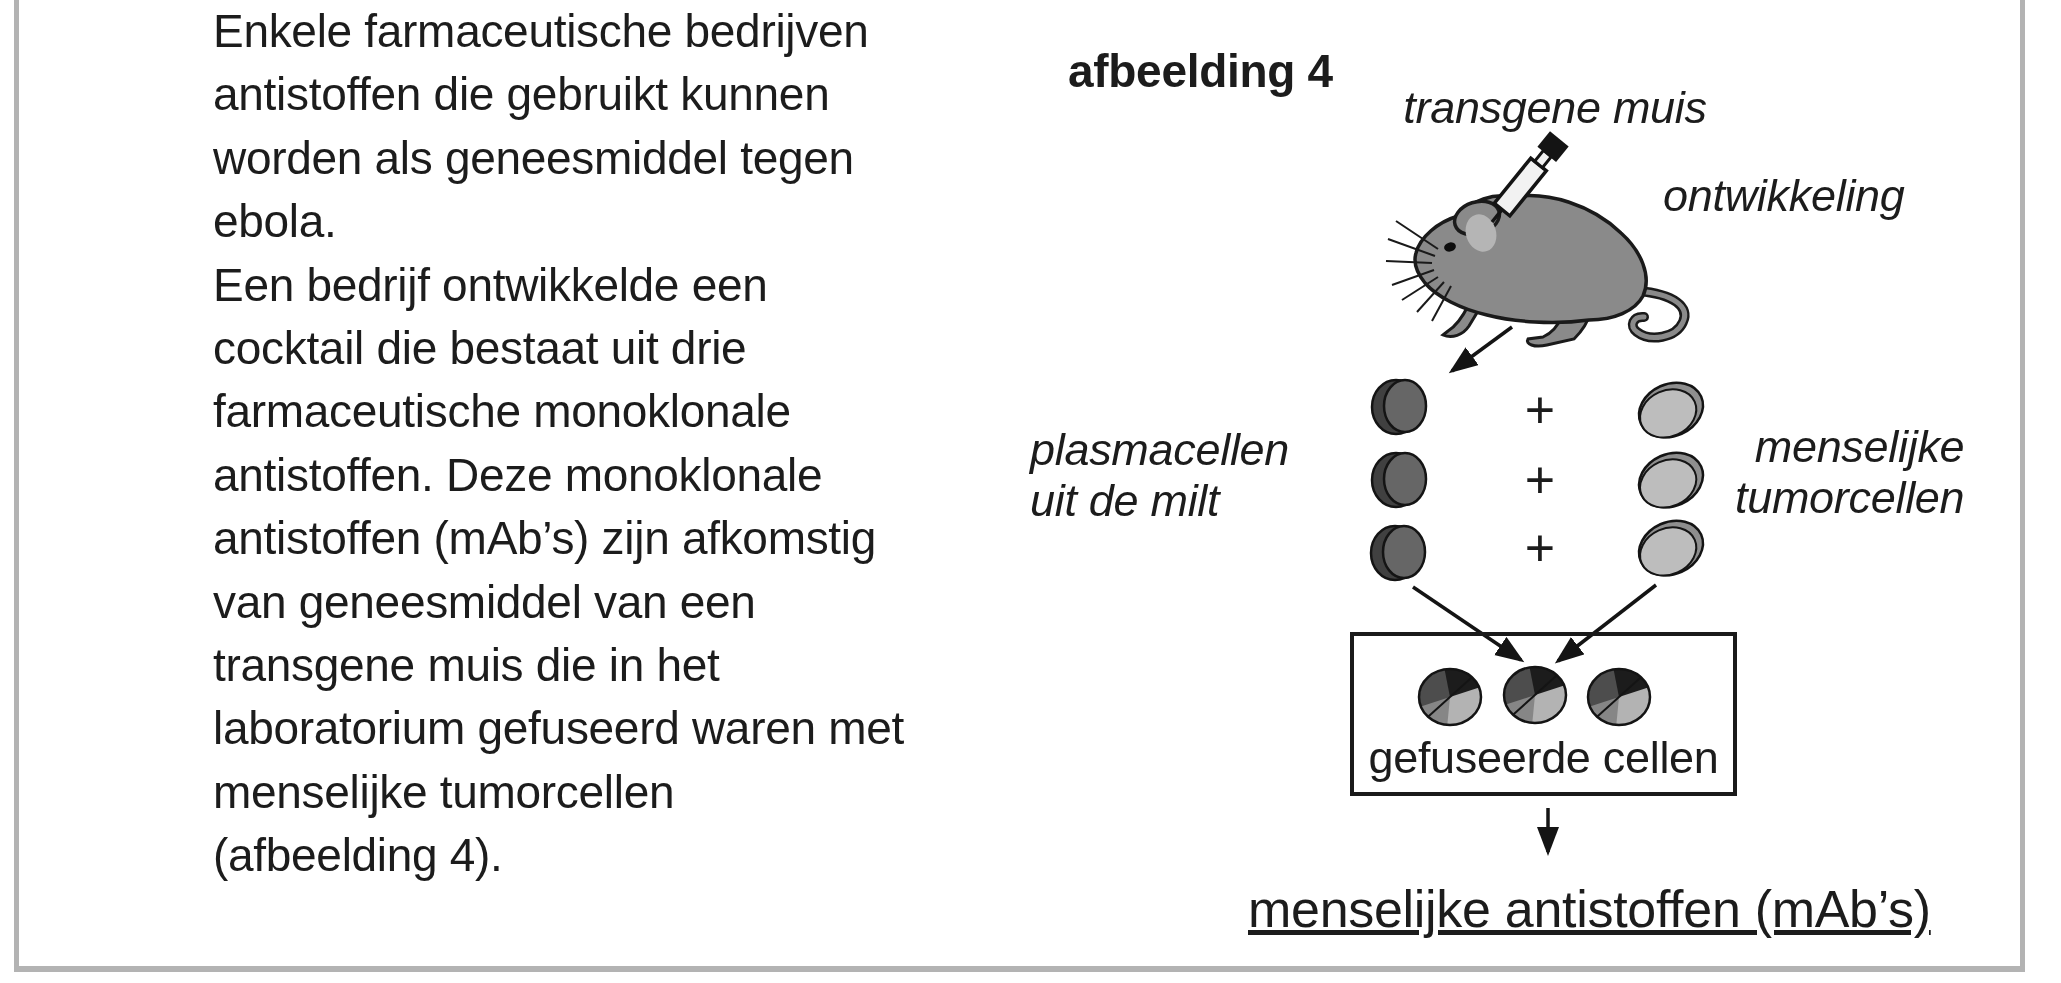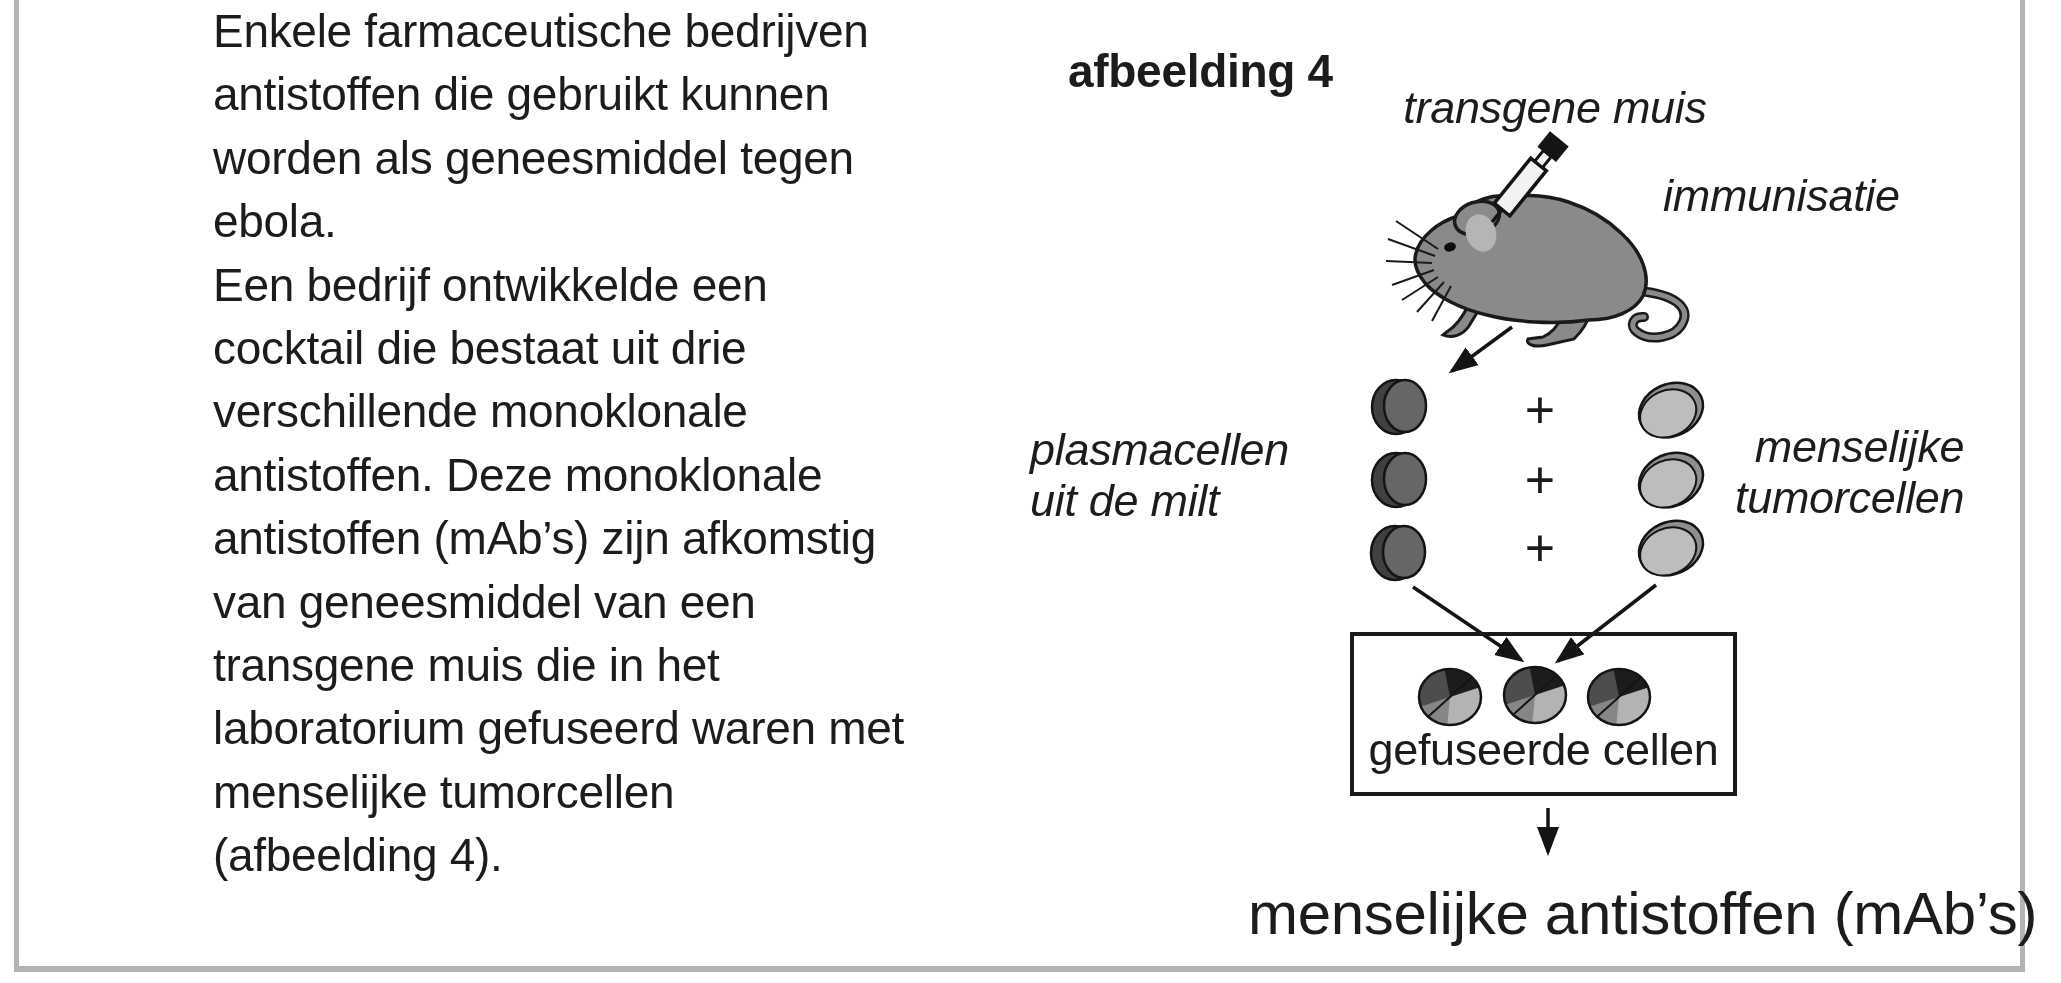--- a/index.html
+++ b/index.html
@@ -30,40 +30,40 @@
   #lbl-immunisatie{left:1663px;top:170px;}
   #lbl-plasma{left:1030px;top:424px;width:302px;text-align:left;}
   #lbl-tumor{left:1735px;top:421px;text-align:right;}
   .plus{width:60px;text-align:center;font-size:52px;font-weight:normal;left:1510px;}
   #plus-1{top:380px;} #plus-2{top:450px;} #plus-3{top:518px;}
   
   #fused-box{
     left:1350px;top:632px;width:387px;height:164px;
     border:4px solid #1a1a1a;box-sizing:border-box;background:transparent;
   }
-  #lbl-fused{position:absolute;left:0;right:0;bottom:16px;text-align:center;font-size:45px;letter-spacing:-0.3px;}
-  #lbl-output{left:1248px;top:879px;width:612px;text-align:right;font-size:60px;letter-spacing:-0.3px;white-space:nowrap;}
+  #lbl-fused{position:absolute;left:0;right:0;bottom:8px;text-align:center;font-size:45px;letter-spacing:-0.3px;}
+  #lbl-output{left:1248px;top:879px;width:612px;text-align:right;font-size:52px;letter-spacing:-0.3px;white-space:nowrap;text-decoration:underline;}
 </style>
 </head>
 <body>
 
 <div id="stage">
 
   <div class="vrule" style="left:14px;"></div>
   <div class="vrule" style="left:2020px;"></div>
   <div class="hrule" style="left:14px;top:966px;width:2011px;"></div>
 
   <div id="paragraph" class="abs">
     <div class="pline">Enkele farmaceutische bedrijven</div>
     <div class="pline">antistoffen die gebruikt kunnen</div>
     <div class="pline">worden als geneesmiddel tegen</div>
     <div class="pline">ebola.</div>
     <div class="pline">Een bedrijf ontwikkelde een</div>
     <div class="pline">cocktail die bestaat uit drie</div>
-    <div class="pline">verschillende monoklonale</div>
+    <div class="pline">farmaceutische monoklonale</div>
     <div class="pline">antistoffen. Deze monoklonale</div>
     <div class="pline">antistoffen (mAb’s) zijn afkomstig</div>
     <div class="pline">van geneesmiddel van een</div>
     <div class="pline">transgene muis die in het</div>
     <div class="pline">laboratorium gefuseerd waren met</div>
     <div class="pline">menselijke tumorcellen</div>
     <div class="pline">(afbeelding 4).</div>
   </div>
 
   <div class="abs figtitle">afbeelding 4</div>
@@ -170,21 +170,21 @@
     </g>
 
     <line x1="1548" y1="808" x2="1548" y2="852" stroke="#141414" stroke-width="3.5" marker-end="url(#ah)"></line>
   </svg>
 
   <div id="fused-box" class="abs">
     <div id="lbl-fused">gefuseerde cellen</div>
   </div>
 
   <div id="lbl-transgene" class="abs lbl">transgene muis</div>
-  <div id="lbl-immunisatie" class="abs lbl">immunisatie</div>
+  <div id="lbl-immunisatie" class="abs lbl">ontwikkeling</div>
 
   <div id="lbl-plasma" class="abs lbl">
     <div>plasmacellen</div>
     <div>uit de milt</div>
   </div>
 
   <div id="lbl-tumor" class="abs lbl">
     <div>menselijke</div>
     <div>tumorcellen</div>
   </div>

